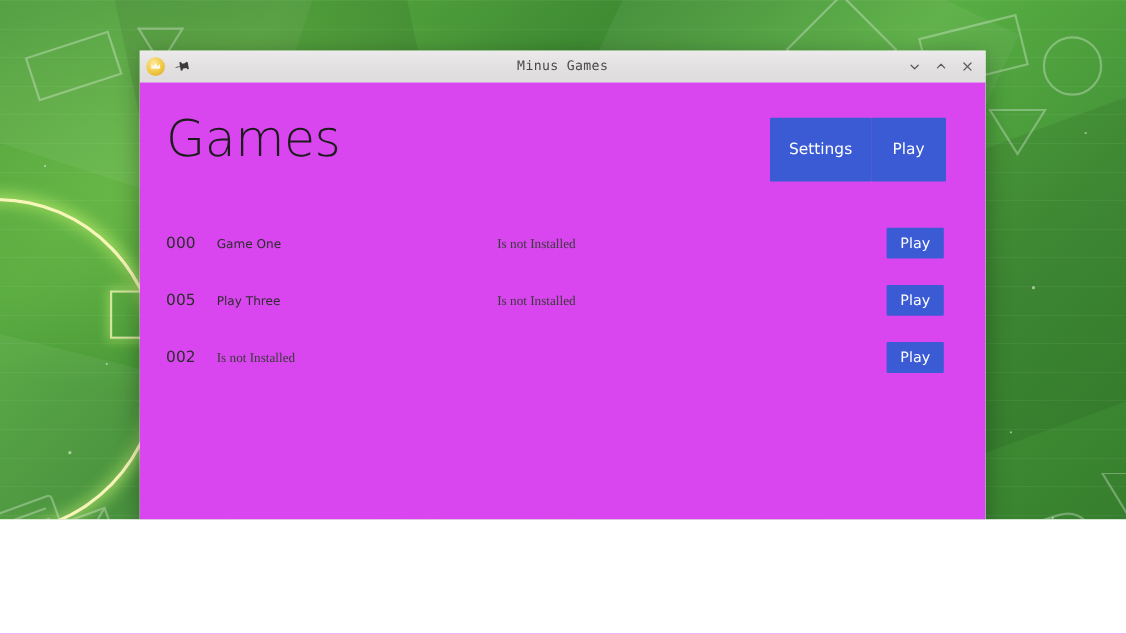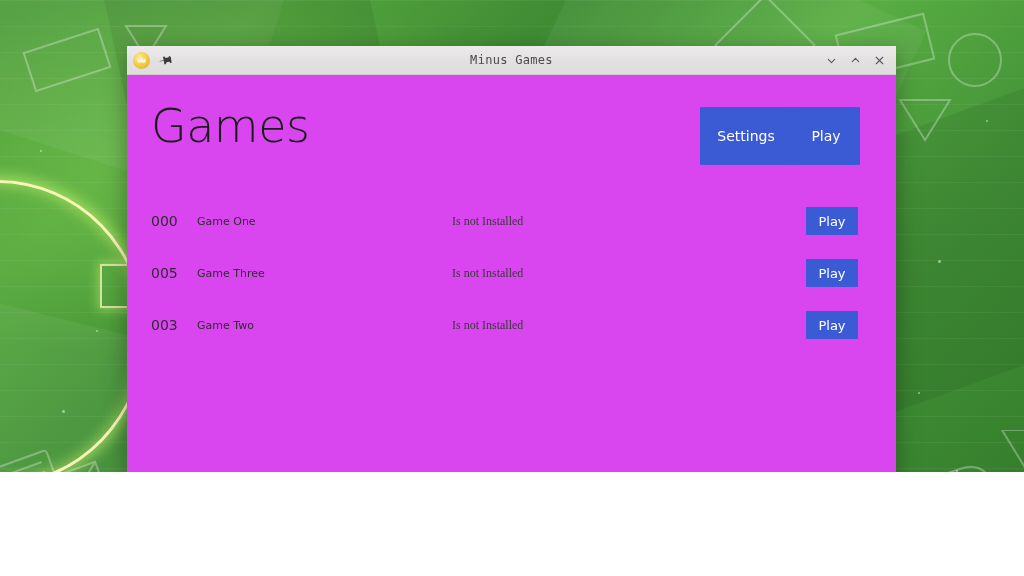--- a/index.html
+++ b/index.html
@@ -398,30 +398,29 @@
           <div class="col-index">000</div>
           <div class="col-name">Game One</div>
           <div class="col-status">Is not Installed</div>
           <div class="col-action">
             <button class="btn-play">Play</button>
           </div>
         </div>
 
         <div class="game-row">
           <div class="col-index">005</div>
-          <div class="col-name">Game Three</div>
+          <div class="col-name">Play Three</div>
           <div class="col-status">Is not Installed</div>
           <div class="col-action">
             <button class="btn-play">Play</button>
           </div>
         </div>
 
         <div class="game-row">
-          <div class="col-index">003</div>
-          <div class="col-name">Game Two</div>
+          <div class="col-index">002</div>
           <div class="col-status">Is not Installed</div>
           <div class="col-action">
             <button class="btn-play">Play</button>
           </div>
         </div>
 
       </div>
 
     </div>
   </div>

